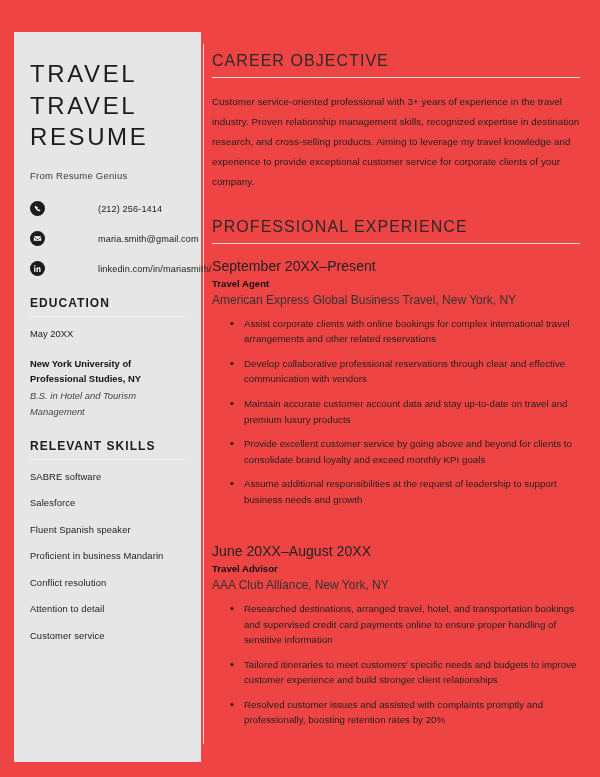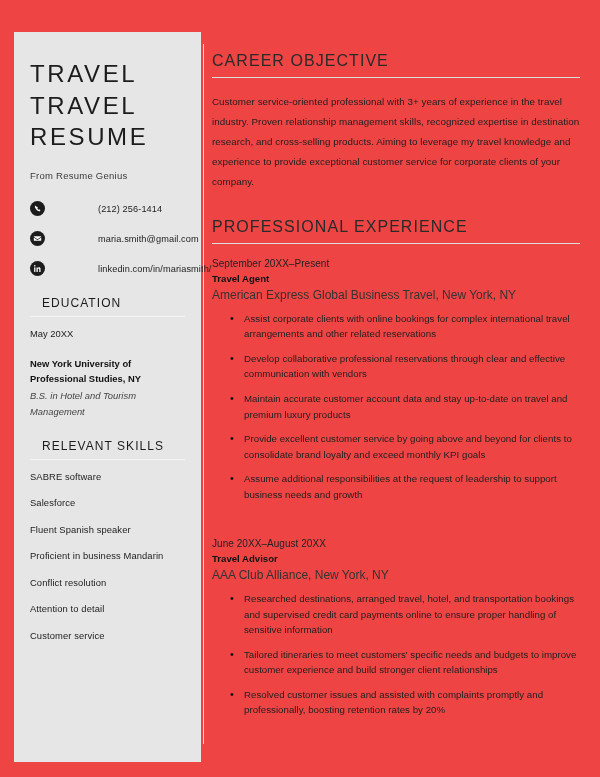--- a/index.html
+++ b/index.html
@@ -81,25 +81,25 @@
     font-size: 9.2px;
     color: #222;
     letter-spacing: 0.1px;
     white-space: nowrap;
     padding-left: 44px;
   }
 
   
   .side-heading {
     font-size: 12px;
-    font-weight: 400;
+    font-weight: 700;
     letter-spacing: 1.05px;
     color: #1c1c1c;
     text-transform: uppercase;
-    margin: 0 0 0 12px;
+    margin: 0 0 0 0;
     padding-bottom: 6px;
   }
   .side-rule {
     height: 1px;
     background: #f4f4f4;
     margin-bottom: 11px;
   }
   .side-block { margin-top: 20px; }
 
   .edu-date {
@@ -171,21 +171,21 @@
     line-height: 2.04;
     color: #1f1f1f;
     margin: 0;
     letter-spacing: 0.05px;
   }
 
   .section-gap { margin-top: 26px; }
 
   .job { margin-bottom: 0; }
   .job-dates {
-    font-size: 10px;
+    font-size: 14px;
     color: #222;
     margin-bottom: 4px;
     letter-spacing: 0.05px;
   }
   .job-title {
     font-size: 9.6px;
     font-weight: bold;
     color: #111;
     margin-bottom: 4px;
   }

